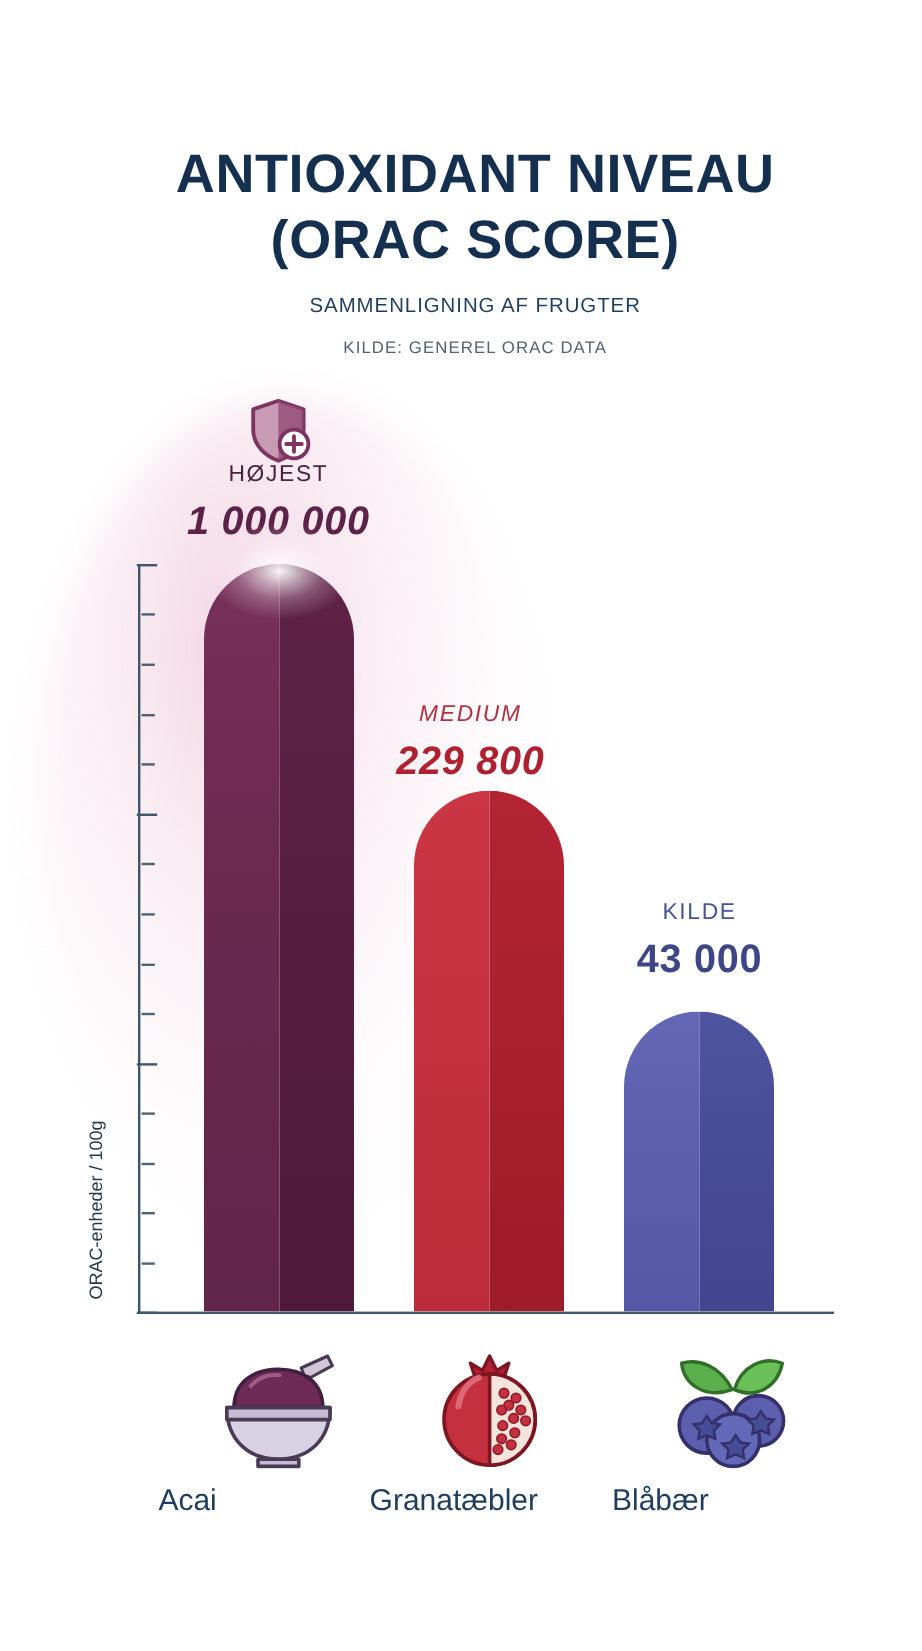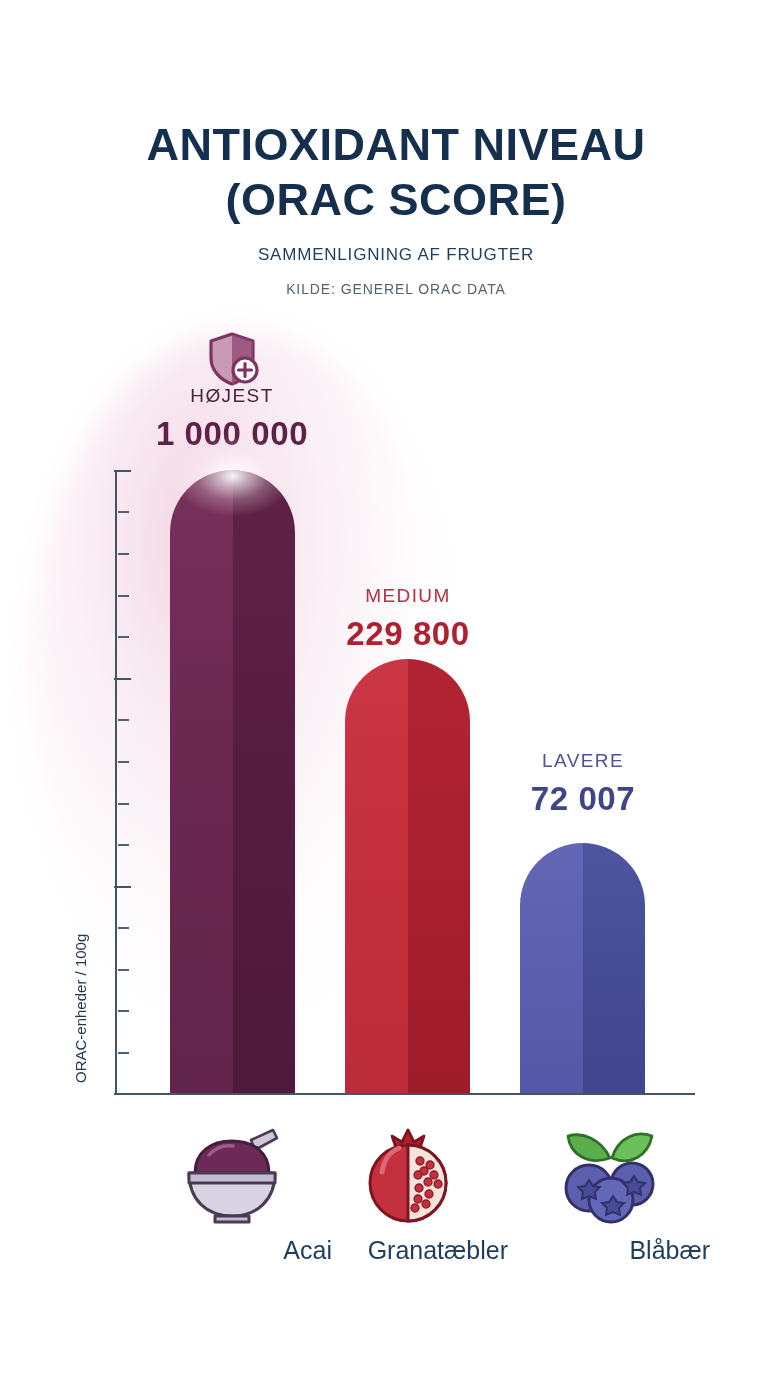--- a/index.html
+++ b/index.html
@@ -165,21 +165,21 @@
   .shield-wrap {
     position: absolute;
     width: 300px;
     text-align: center;
   }
 
   
   .cat {
     position: absolute;
     width: 200px;
-    text-align: right;
+    text-align: left;
   }
   .cat .cat-icon {
     height: 96px;
     display: flex;
     align-items: center;
     justify-content: center;
   }
   .cat .cat-label {
     margin-top: 12px;
     font-size: 25px;
@@ -204,31 +204,31 @@
   <div class="shield-wrap" style="left:82px; top:330px;">
     <svg width="54" height="58" viewBox="0 0 54 58">
       <path d="M27 4 L48 11 V28 C48 41 38 50 27 54 C16 50 6 41 6 28 V11 Z" fill="#c89ab4" stroke="#7e3460" stroke-width="3.2" stroke-linejoin="round"></path>
       <path d="M27 4 L48 11 V28 C48 41 38 50 27 54 Z" fill="#8f4571" opacity="0.75"></path>
       <circle cx="40" cy="40" r="12" fill="#ffffff" stroke="#7e3460" stroke-width="3.2"></circle>
       <path d="M40 33.5 V46.5 M33.5 40 H46.5" stroke="#7e3460" stroke-width="3.2" stroke-linecap="round"></path>
     </svg>
   </div>
   <div class="callout" style="left:82px; top:385px;text-align:center;">
     <div class="rank" style="color:#4a2340;">HØJEST</div>
-    <div class="value" style="color:#5d2247;">1 000 000</div>
-  </div>
-
-  <div class="callout" style="left:258px; top:585px;">
+    <div class="value" style="color:#5d2247;font-style:italic;">1 000 000</div>
+  </div>
+
+  <div class="callout" style="left:242px; top:585px;font-style:italic;">
     <div class="rank" style="color:#b33042;">MEDIUM</div>
     <div class="value" style="color:#b02030;">229 800</div>
   </div>
 
   <div class="callout" style="left:433px; top:750px;">
-    <div class="rank" style="color:#4a5398;">LAVERE</div>
-    <div class="value" style="color:#3e4687;">72 007</div>
+    <div class="rank" style="color:#4a5398;">KILDE</div>
+    <div class="value" style="color:#3e4687;">43 000</div>
   </div>
 
   <div class="plot">
 
     <div class="axis-line-y"></div>
     <div class="axis-line-x"></div>
 
     <div class="tick major" style="top:0px;"></div>
     <div class="tick major" style="top:208px;"></div>
     <div class="tick major" style="top:416px;"></div>

